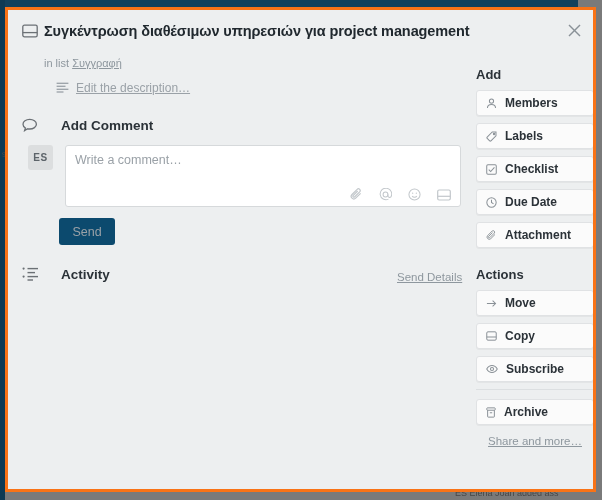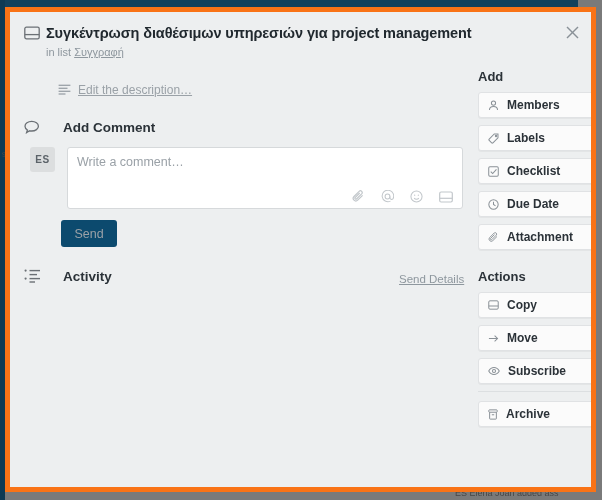--- a/index.html
+++ b/index.html
@@ -54,21 +54,21 @@
   }
 
   
   #card-modal {
     position: absolute;
     left: 5px;
     top: 7px;
     width: 591px;
     height: 485px;
     background: #edeff0;
-    border: 5px solid #f97316;
+    border: 3px solid #f97316;
     box-sizing: border-box;
     overflow: hidden;
   }
 
   
   #close-btn {
     position: absolute;
     right: 7px;
     top: 8px;
     width: 24px;
@@ -99,21 +99,21 @@
     color: #6b7075;
   }
   .card-title {
     font-size: 14.5px;
     font-weight: bold;
     color: #20282e;
     line-height: 1.25;
     letter-spacing: -0.1px;
   }
   .card-sub {
-    margin-top: 2px;
+    margin-top: 15px;
     font-size: 11px;
     color: #8e979e;
     padding-left: 22px;
   }
   .card-sub a {
     color: #8e979e;
     text-decoration: underline;
   }
 
   
@@ -444,36 +444,36 @@
       </span>
       <span class="sb-label">Attachment</span>
     </div>
 
     <div class="side-gap"></div>
 
     <div class="side-head">Actions</div>
 
     <div class="side-btn">
       <span class="sb-icon">
+        <svg width="11" height="11" viewBox="0 0 12 12" fill="none" stroke="currentColor" stroke-width="1.1">
+          <line x1="1" y1="6" x2="10.4" y2="6"></line>
+          <path d="M7.2 2.9 10.4 6l-3.2 3.1"></path>
+        </svg>
+      </span>
+      <span class="sb-label">Move</span>
+    </div>
+
+    <div class="side-btn">
+      <span class="sb-icon">
         <svg width="11" height="10" viewBox="0 0 12 11" fill="none" stroke="currentColor" stroke-width="1.1">
           <rect x="0.8" y="0.9" width="10.4" height="9.2" rx="1.3"></rect>
           <line x1="0.8" y1="6.6" x2="11.2" y2="6.6"></line>
         </svg>
       </span>
       <span class="sb-label">Copy</span>
-    </div>
-
-    <div class="side-btn">
-      <span class="sb-icon">
-        <svg width="11" height="11" viewBox="0 0 12 12" fill="none" stroke="currentColor" stroke-width="1.1">
-          <line x1="1" y1="6" x2="10.4" y2="6"></line>
-          <path d="M7.2 2.9 10.4 6l-3.2 3.1"></path>
-        </svg>
-      </span>
-      <span class="sb-label">Move</span>
     </div>
 
     <div class="side-btn">
       <span class="sb-icon">
         <svg width="12" height="10" viewBox="0 0 13 10" fill="none" stroke="currentColor" stroke-width="1.1">
           <path d="M.8 5S3 1.2 6.5 1.2 12.2 5 12.2 5 10 8.8 6.5 8.8.8 5 .8 5z"></path>
           <circle cx="6.5" cy="5" r="1.7"></circle>
         </svg>
       </span>
       <span class="sb-label">Subscribe</span>
@@ -485,15 +485,16 @@
       <span class="sb-icon">
         <svg width="10" height="11" viewBox="0 0 11 12" fill="none" stroke="currentColor" stroke-width="1.1">
           <rect x="0.9" y="0.9" width="9.2" height="2.6" rx="0.6"></rect>
           <path d="M1.8 3.5v7a.6.6 0 0 0 .6.6h6.2a.6.6 0 0 0 .6-.6v-7"></path>
           <line x1="4.2" y1="6.3" x2="6.8" y2="6.3"></line>
         </svg>
       </span>
       <span class="sb-label">Archive</span>
     </div>
 
+    <div id="share-link">Share and more…</div>
   </div>
 
 </div>
 
 </body></html>

